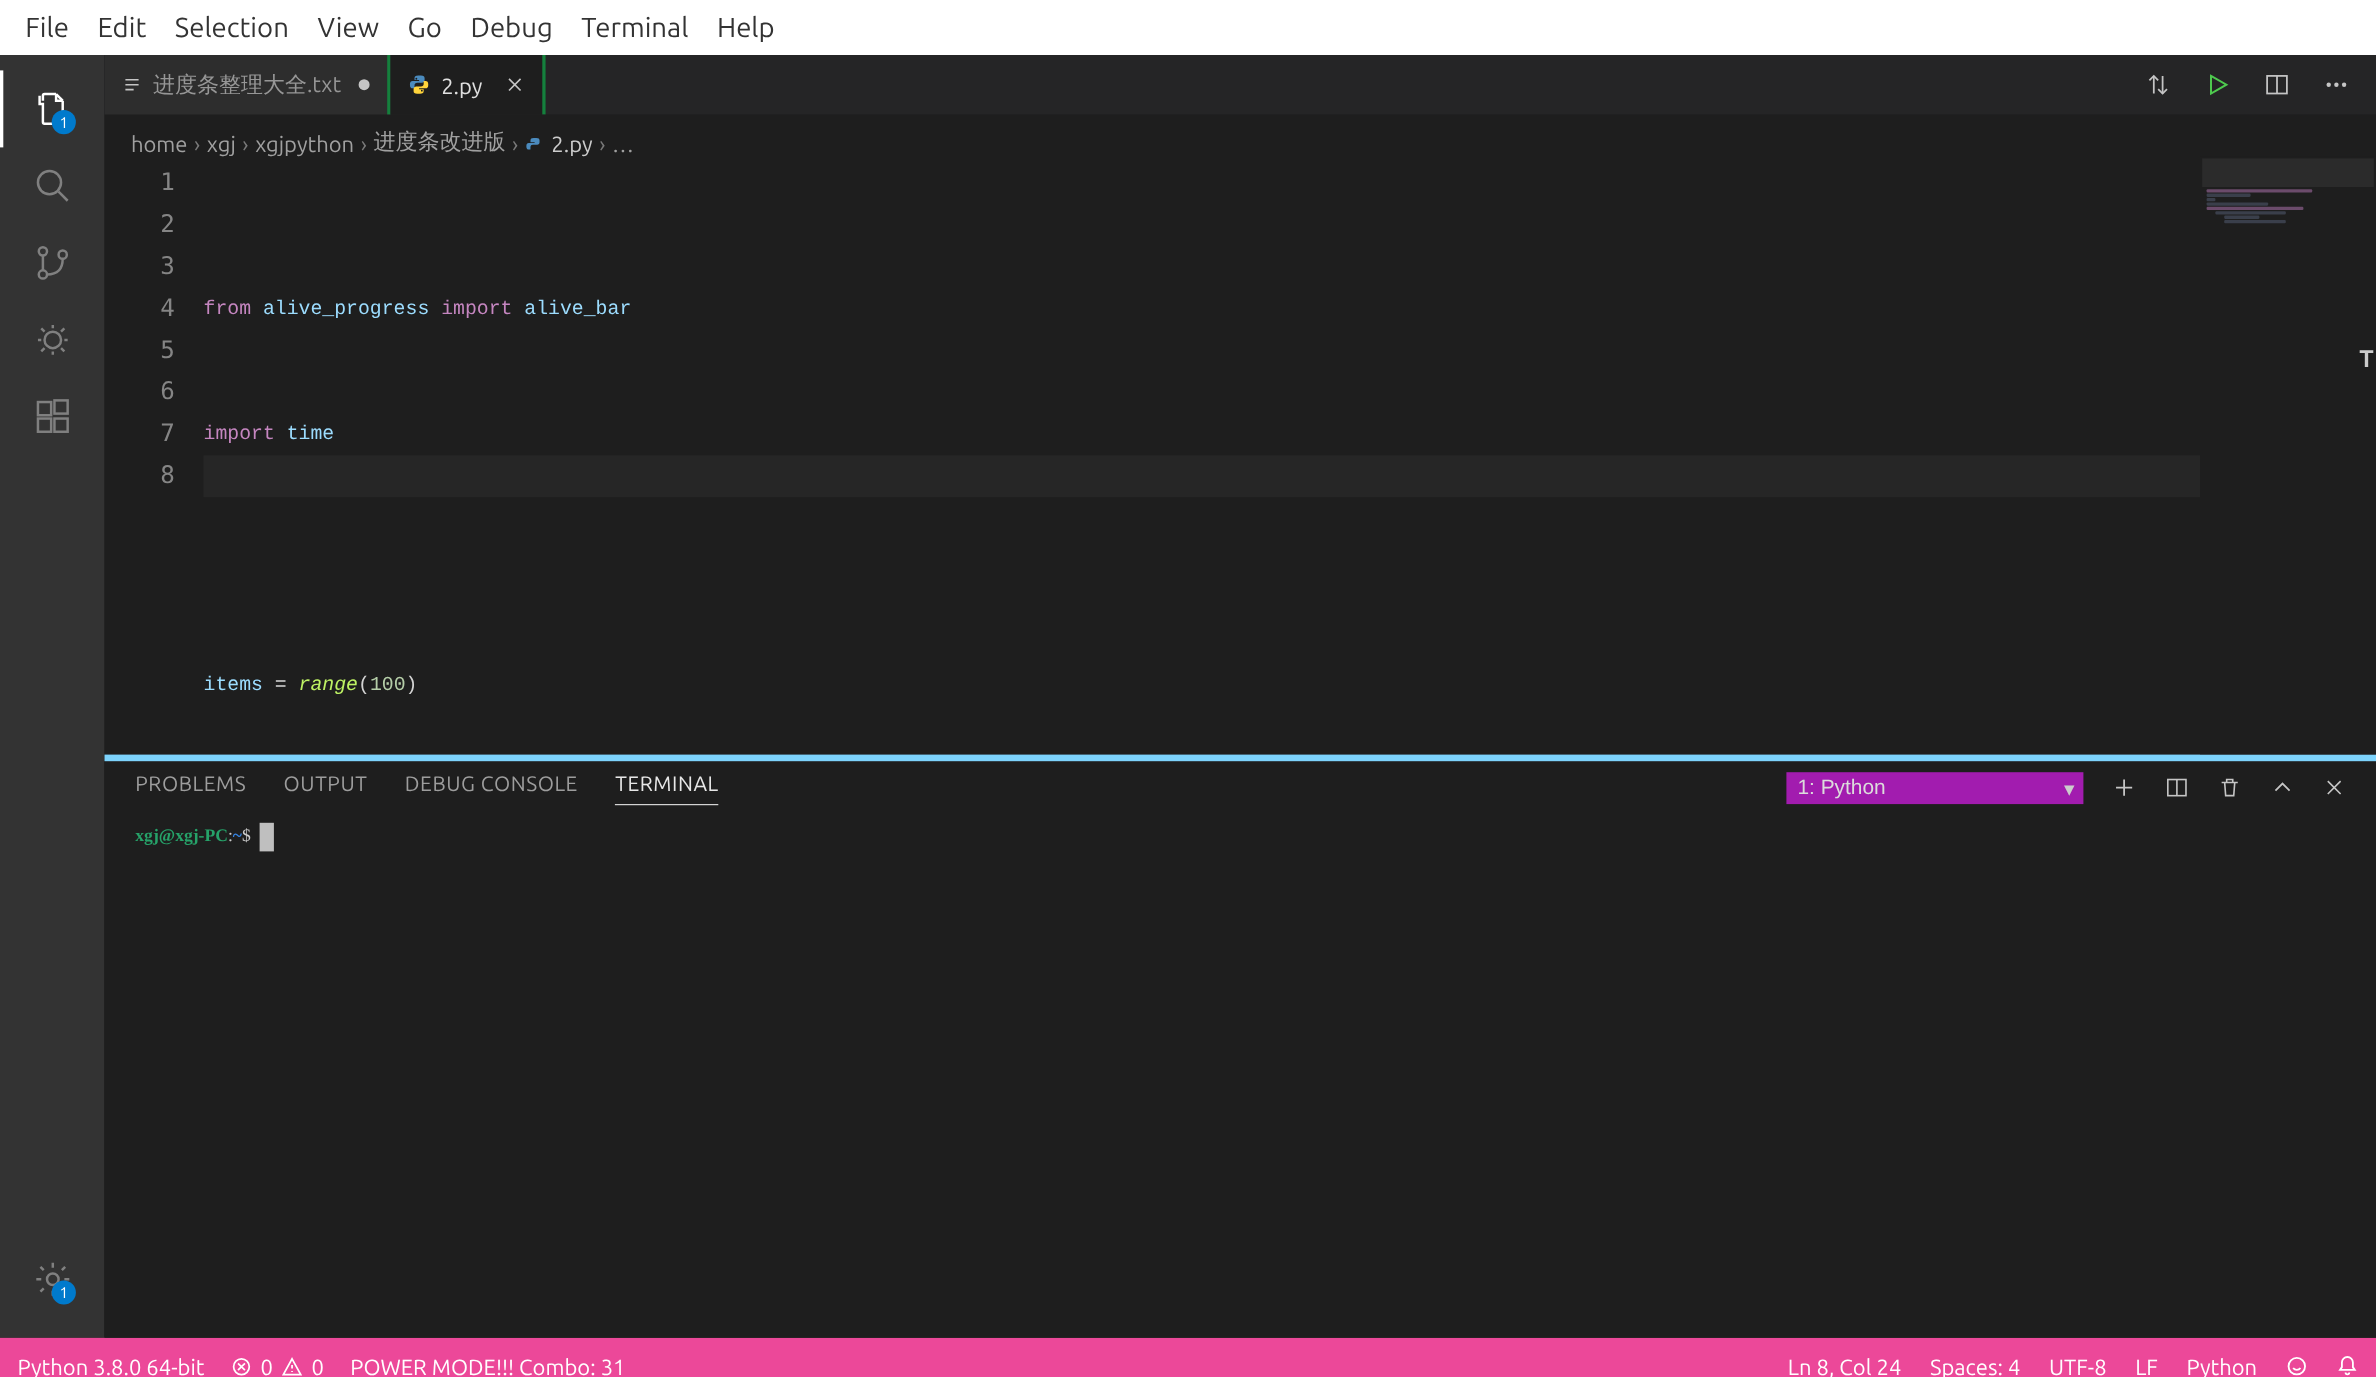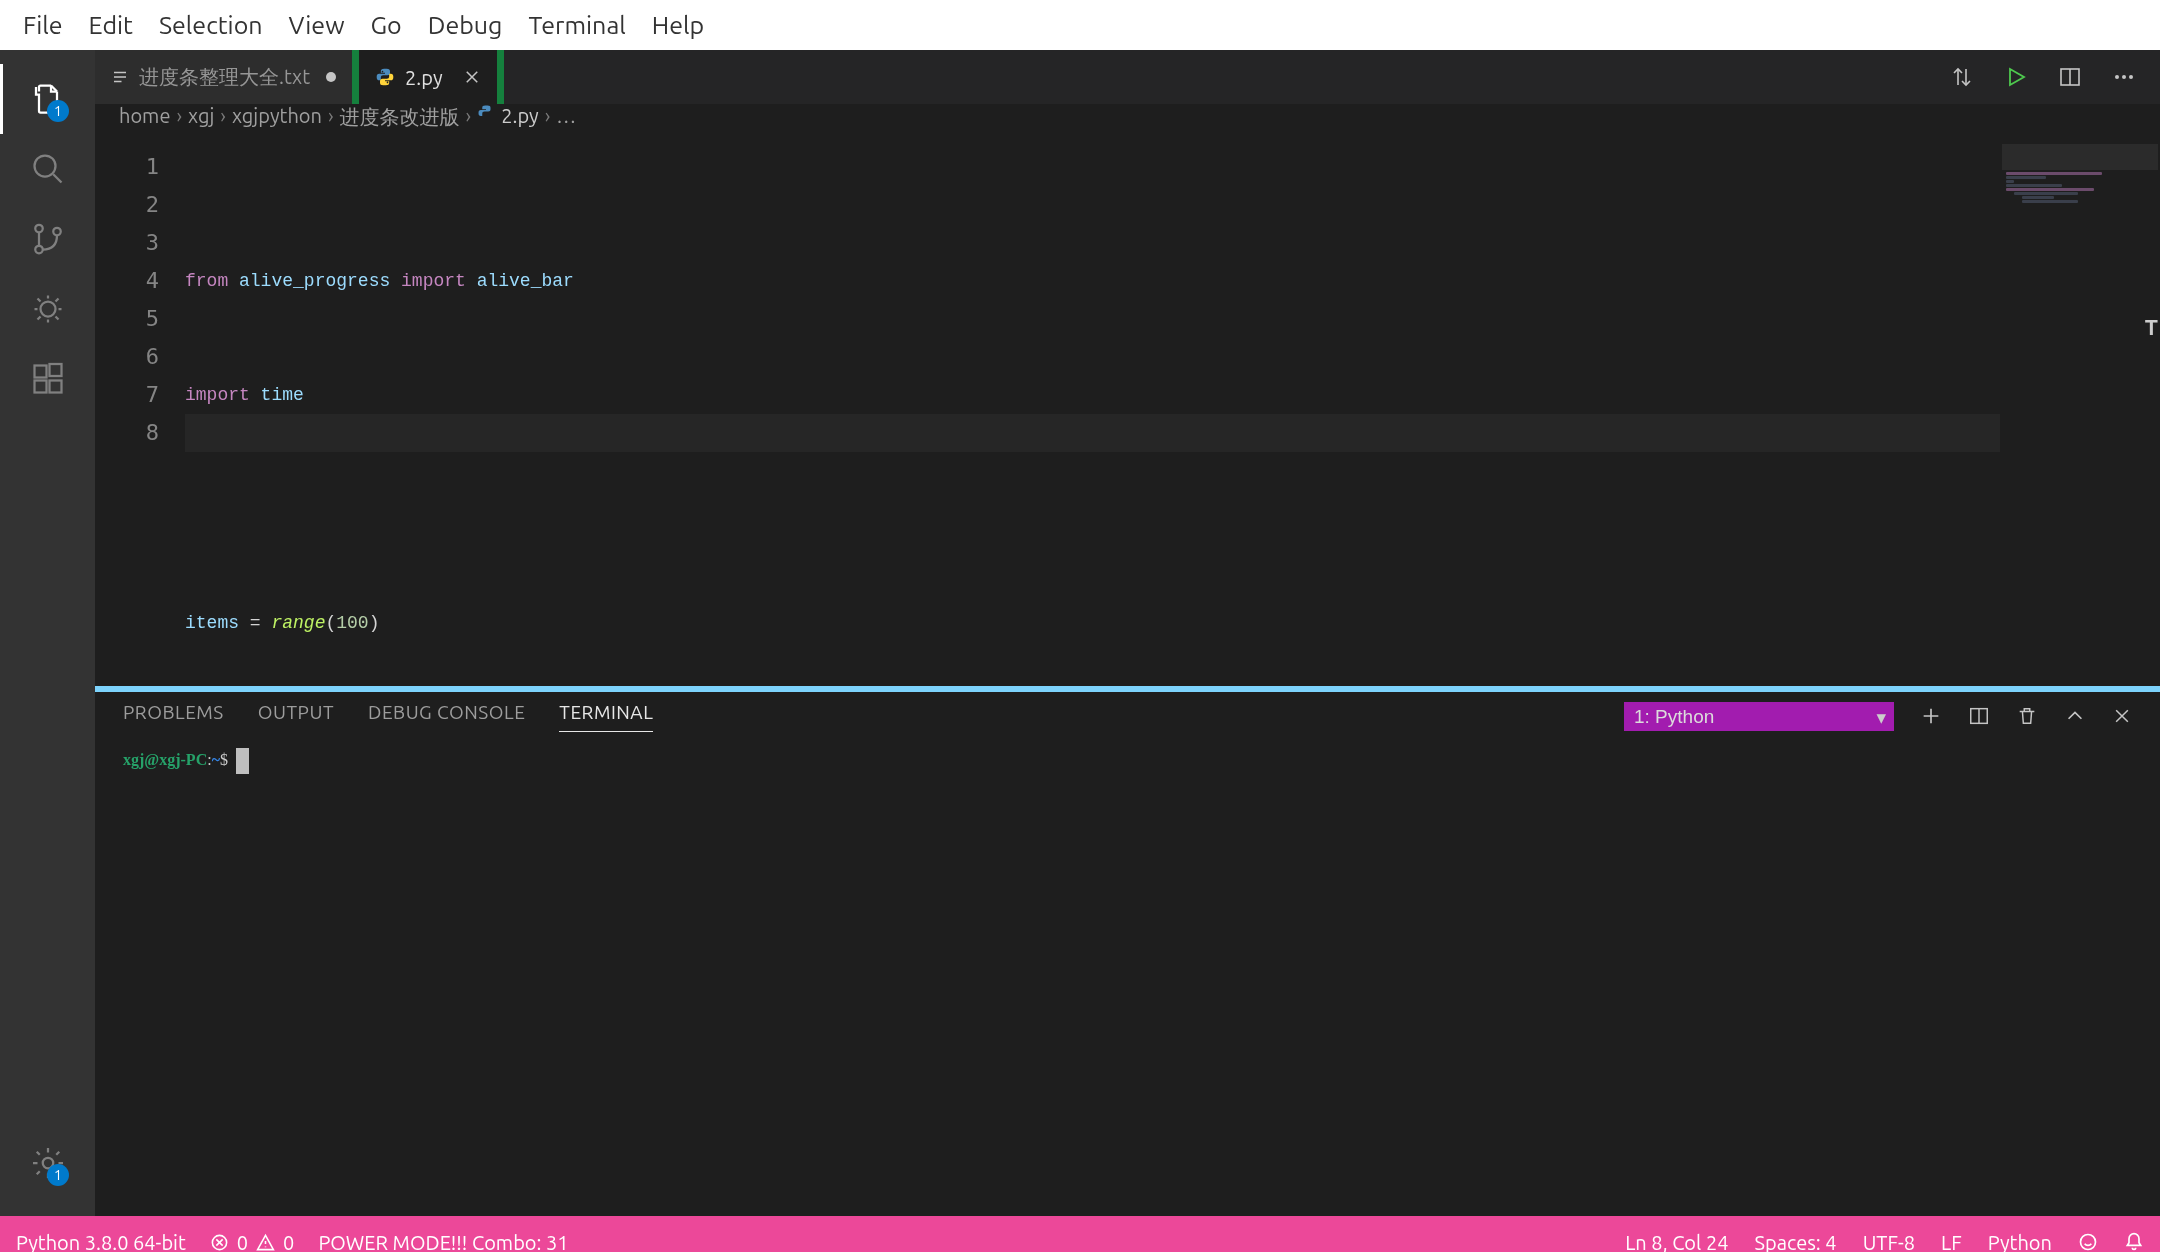--- a/index.html
+++ b/index.html
@@ -29,34 +29,34 @@
   background:#007acc; color:#fff; border-radius:50%;
   width:22px; height:22px; font-size:14px; display:flex; align-items:center; justify-content:center;
 }
 .activity-bar .bottom { margin-top:auto; margin-bottom:18px; }
 
 .editor-region { flex:1; display:flex; flex-direction:column; background:#1e1e1e; position:relative; }
 
 .tabbar { height:54px; background:#252526; display:flex; align-items:stretch; }
 .tab {
   display:flex; align-items:center; padding:0 16px; gap:10px;
-  background:#2d2d2d; color:#969696; border-right:7px solid #15803d;
+  background:#2d2d2d; color:#969696; border-right:3px solid #15803d;
   font-size:20px;
 }
 .tab.active { background:#1e1e1e; color:#e0e0e0; }
 .tab .dirty-dot { width:10px; height:10px; border-radius:50%; background:#c5c5c5; margin-left:6px; }
 .tab .close-x { color:#c5c5c5; font-size:22px; margin-left:10px;}
 .tab .py-icon { color:#4b8bbe; }
 .tab .txt-icon { color:#c5c5c5; }
 
 .tabbar-actions { margin-left:auto; display:flex; align-items:center; gap:30px; padding-right:24px; color:#c5c5c5; }
 .tabbar-actions .act { cursor:pointer; }
 
 .breadcrumb {
-  height:38px; display:flex; align-items:flex-start; padding-left:24px;
+  height:38px; display:flex; align-items:flex-end; padding-left:24px;
   color:#a0a0a0; font-size:20px; gap:6px;
 }
 .breadcrumb .sep { color:#7a7a7a; }
 .breadcrumb .file { color:#cccccc; }
 .breadcrumb .py-icon { color:#4b8bbe; }
 
 .editor-body { flex:1; display:flex; position:relative; overflow:hidden; min-height:260px; }
 .gutter { width:90px; text-align:right; padding-right:26px; color:#858585; font-family:Consolas,monospace; font-size:22px; line-height:38px; padding-top:6px;}
 .code {
   flex:1; font-family:Consolas, "Courier New", monospace;

